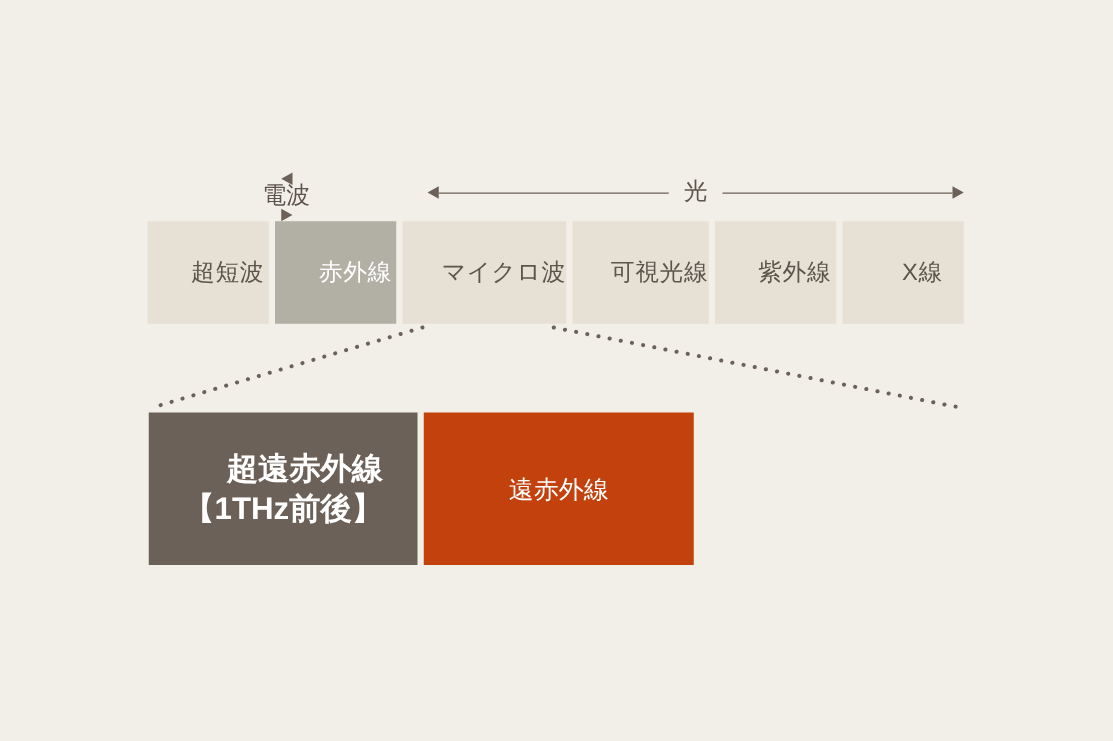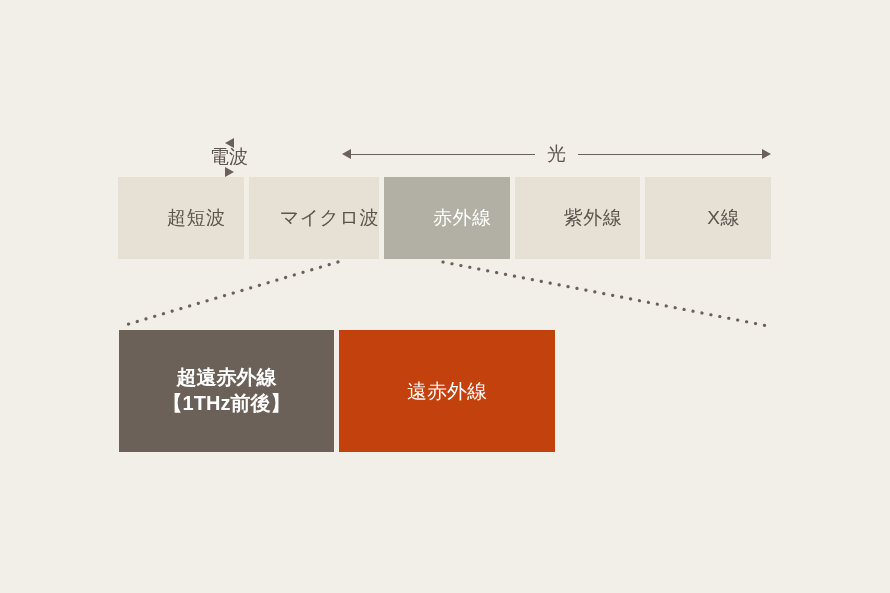--- a/index.html
+++ b/index.html
@@ -112,24 +112,25 @@
   .bcell {
     display: flex;
     align-items: center;
     justify-content: center;
     text-align: center;
     color: #ffffff;
     white-space: nowrap;
   }
   .bcell.dark {
     background: #6b6158;
-    font-size: 20px;
+    font-size: 25px;
     font-weight: bold;
     line-height: 1.28;
     flex: 0 0 215px;
+    text-align: right;
   }
   .bcell.mid {
     background: #c2410c;
     font-size: 20px;
   }
   .bcell.mid.far  { flex: 0 0 216px; }
   .bcell.mid.near { flex: 1 1 auto; }
   .bcell .l1, .bcell .l2 { display: block; }
 </style>
 </head>
@@ -152,22 +153,23 @@
       <span class="aline"></span>
       <span class="alabel">光</span>
       <span class="aline"></span>
       <span class="ahead right"></span>
     </div>
 
   </div>
 
   <div class="row-top">
     <div class="cell light">超短波</div>
+    <div class="cell accent">赤外線</div>
     <div class="cell light">マイクロ波</div>
-    <div class="cell accent">赤外線</div>
+    <div class="cell light">可視光線</div>
     <div class="cell light">紫外線</div>
     <div class="cell light">X線</div>
   </div>
 
   <svg id="connectors" viewBox="0 0 890 593" xmlns="http://www.w3.org/2000/svg">
     <line x1="338" y1="262" x2="122" y2="326" stroke="#6b6158" stroke-width="3.2" stroke-linecap="round" stroke-dasharray="0.1 9"></line>
     <line x1="443" y1="262" x2="768" y2="326" stroke="#6b6158" stroke-width="3.2" stroke-linecap="round" stroke-dasharray="0.1 9"></line>
   </svg>
 
   <div class="row-bottom">

